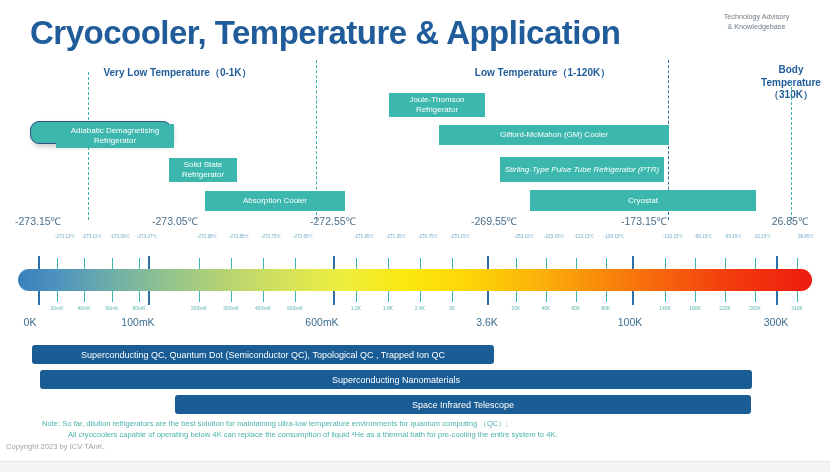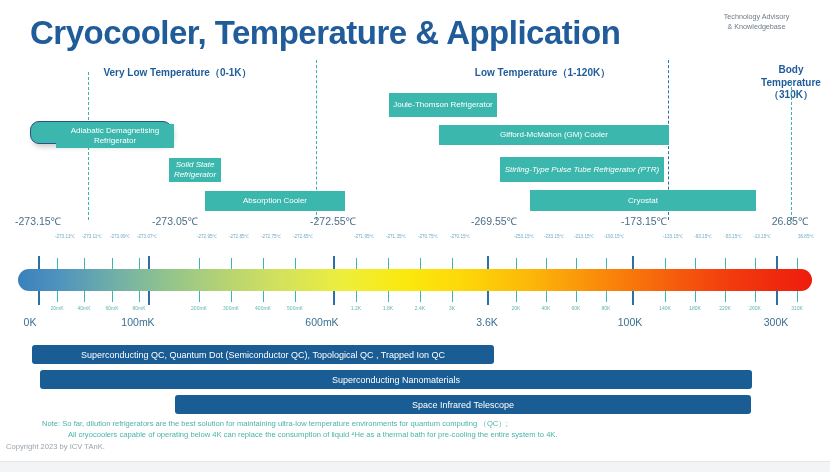--- a/index.html
+++ b/index.html
@@ -135,23 +135,23 @@
     </div>
   <div id="dividers-layer">
       <div class="divider teal" style="left: 88px; top: 72px; height: 148px;"></div>
       <div class="divider teal" style="left: 316px; top: 60px; height: 160px;"></div>
       <div class="divider" style="left: 668px; top: 60px; height: 160px;"></div>
       <div class="divider teal" style="left: 791px; top: 82px; height: 138px;"></div>
     </div>
   <div id="coolers-layer">
       <div class="cooler highlight" style="left: 30px; top: 89px; width: 142px; height: 23px;">Dilution Refrigerator</div>
       <div class="cooler" style="left: 56px; top: 124px; width: 118px; height: 24px;">Adiabatic Demagnetising Refrigerator</div>
-      <div class="cooler" style="left: 169px; top: 158px; width: 52px; height: 24px; font-style: italic;">Solid State Refrigerator</div>
+      <div class="cooler" style="left: 169px; top: 158px; width: 68px; height: 24px;">Solid State Refrigerator</div>
       <div class="cooler" style="left: 205px; top: 191px; width: 140px; height: 20px;">Absorption Cooler</div>
-      <div class="cooler" style="left: 389px; top: 93px; width: 108px; height: 24px;">Joule-Thomson Refrigerator</div>
+      <div class="cooler" style="left: 389px; top: 93px; width: 96px; height: 24px;">Joule-Thomson Refrigerator</div>
       <div class="cooler" style="left: 439px; top: 125px; width: 230px; height: 20px;">Gifford-McMahon (GM) Cooler</div>
       <div class="cooler" style="left: 500px; top: 157px; width: 164px; height: 25px; font-style: italic;">Stirling-Type Pulse Tube Refrigerator (PTR)</div>
       <div class="cooler" style="left: 530px; top: 190px; width: 226px; height: 21px;">Cryostat</div>
     </div>
 
   <div id="ticks-layer">
       <div class="major-tick" style="left: 38px; top: 256px; height: 14px;"></div>
       <div class="major-tick" style="left: 38px; top: 291px; height: 14px;"></div>
       <div class="major-tick" style="left: 148px; top: 256px; height: 14px;"></div>
       <div class="major-tick" style="left: 148px; top: 291px; height: 14px;"></div>

